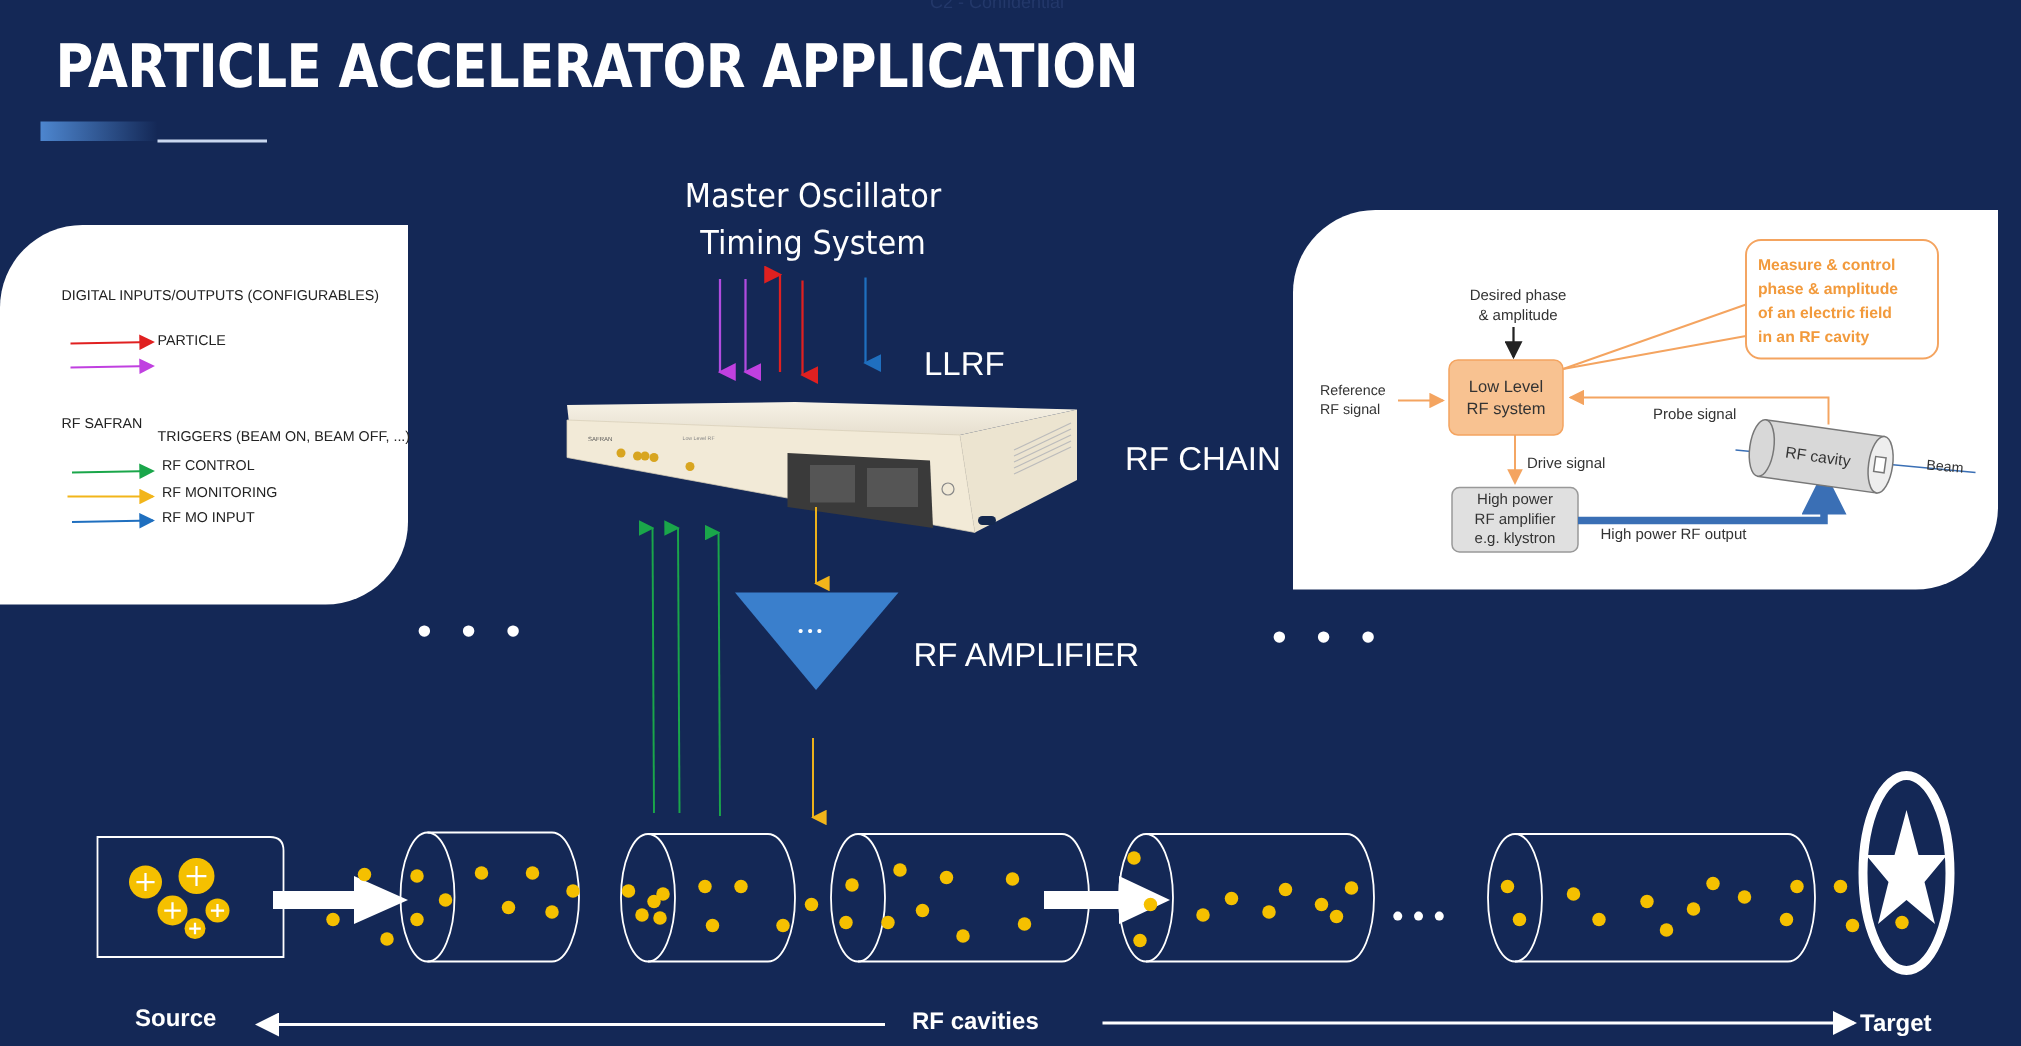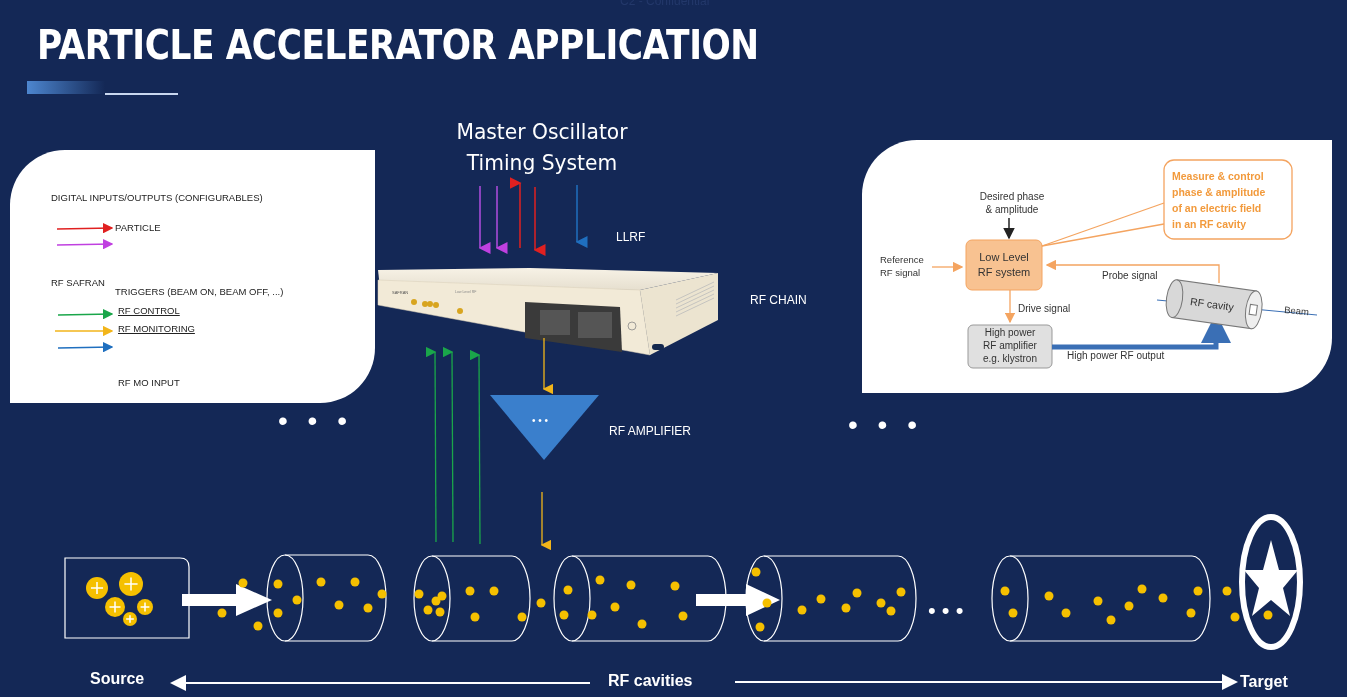--- a/index.html
+++ b/index.html
@@ -4,24 +4,24 @@
 <style>
   html,body{margin:0;padding:0;}
   body{width:1347px;height:697px;background:#142856;position:relative;overflow:hidden;font-family:"Liberation Sans",sans-serif;color:#fff;}
   .abs{position:absolute;}
   #conf{left:620px;top:-6px;font-size:12px;color:#23386a;}
   #title{left:37px;top:22px;font-size:40px;font-weight:bold;letter-spacing:-0.5px;font-family:"DejaVu Sans",sans-serif;transform:scaleX(0.86);transform-origin:left top;white-space:nowrap;}
   #underline{left:27px;top:81px;width:151px;height:14px;}
   #underline .grad{position:absolute;left:0;top:0;width:78px;height:13px;background:linear-gradient(90deg,#4d86cf,#142856);}
   #underline .line{position:absolute;left:78px;top:12px;width:73px;height:2px;background:#c9d7ef;}
   .panel{background:#fff;color:#222;}
-  #legend{left:10px;top:150px;width:365px;height:253px;border-radius:55px 0 55px 0;}
+  #legend{left:0;top:150px;width:272px;height:253px;border-radius:55px 0 55px 0;}
   #legend .t{position:absolute;font-size:9.5px;color:#222;white-space:nowrap;}
   #llrf-panel{left:862px;top:140px;width:470px;height:253px;border-radius:55px 0 55px 0;}
-  .lbl{font-size:12px;color:#fff;white-space:nowrap;}
+  .lbl{font-size:22px;color:#fff;white-space:nowrap;}
   #mo-title{left:432px;top:116px;width:220px;text-align:center;font-size:22px;line-height:31px;font-family:"DejaVu Sans",sans-serif;transform:scaleX(0.92);}
   svg text{font-family:"Liberation Sans",sans-serif;}
   .dots{font-size:28px;letter-spacing:6px;color:#fff;}
 </style>
 </head>
 <body>
 
 <div id="conf" class="abs">C2 - Confidential</div>
 <div id="title" class="abs">PARTICLE ACCELERATOR APPLICATION</div>
 <div id="underline" class="abs">
@@ -51,23 +51,23 @@
     </defs>
     <line x1="47" y1="79" x2="102" y2="78" stroke="#e02020" stroke-width="1.3" marker-end="url(#lr)"></line>
     <line x1="47" y1="95" x2="102" y2="94" stroke="#c040e0" stroke-width="1.3" marker-end="url(#lp)"></line>
     <line x1="48" y1="165" x2="102" y2="164" stroke="#1aa64a" stroke-width="1.3" marker-end="url(#lg)"></line>
     <line x1="45" y1="181" x2="102" y2="181" stroke="#f2b51a" stroke-width="1.3" marker-end="url(#ly)"></line>
     <line x1="48" y1="198" x2="102" y2="197" stroke="#1f6fbf" stroke-width="1.3" marker-end="url(#lb)"></line>
   </svg>
   <div class="t" style="left:105px;top:72px;">PARTICLE</div>
   <div class="t" style="left:105px;top:88px;margin-top:48px;">TRIGGERS  (BEAM ON, BEAM OFF, ...)</div>
   <div class="t" style="left:41px;top:127px;">RF SAFRAN</div>
-  <div class="t" style="left:108px;top:155px;text-decoration:underline;">RF CONTROL</div>
-  <div class="t" style="left:108px;top:173px;text-decoration:underline;">RF MONITORING</div>
-  <div class="t" style="left:108px;top:190px;margin-top:37px;">RF MO INPUT</div>
+  <div class="t" style="left:108px;top:155px;">RF CONTROL</div>
+  <div class="t" style="left:108px;top:173px;">RF MONITORING</div>
+  <div class="t" style="left:108px;top:190px;">RF MO INPUT</div>
 </div>
 
 <div id="mo-title" class="abs">
   <div>Master Oscillator</div>
   <div>Timing System</div>
 </div>
 <div class="abs lbl" style="left:616px;top:230px;">LLRF</div>
 <div class="abs lbl" style="left:750px;top:293px;">RF CHAIN</div>
 <div class="abs lbl" style="left:609px;top:424px;">RF AMPLIFIER</div>
 

